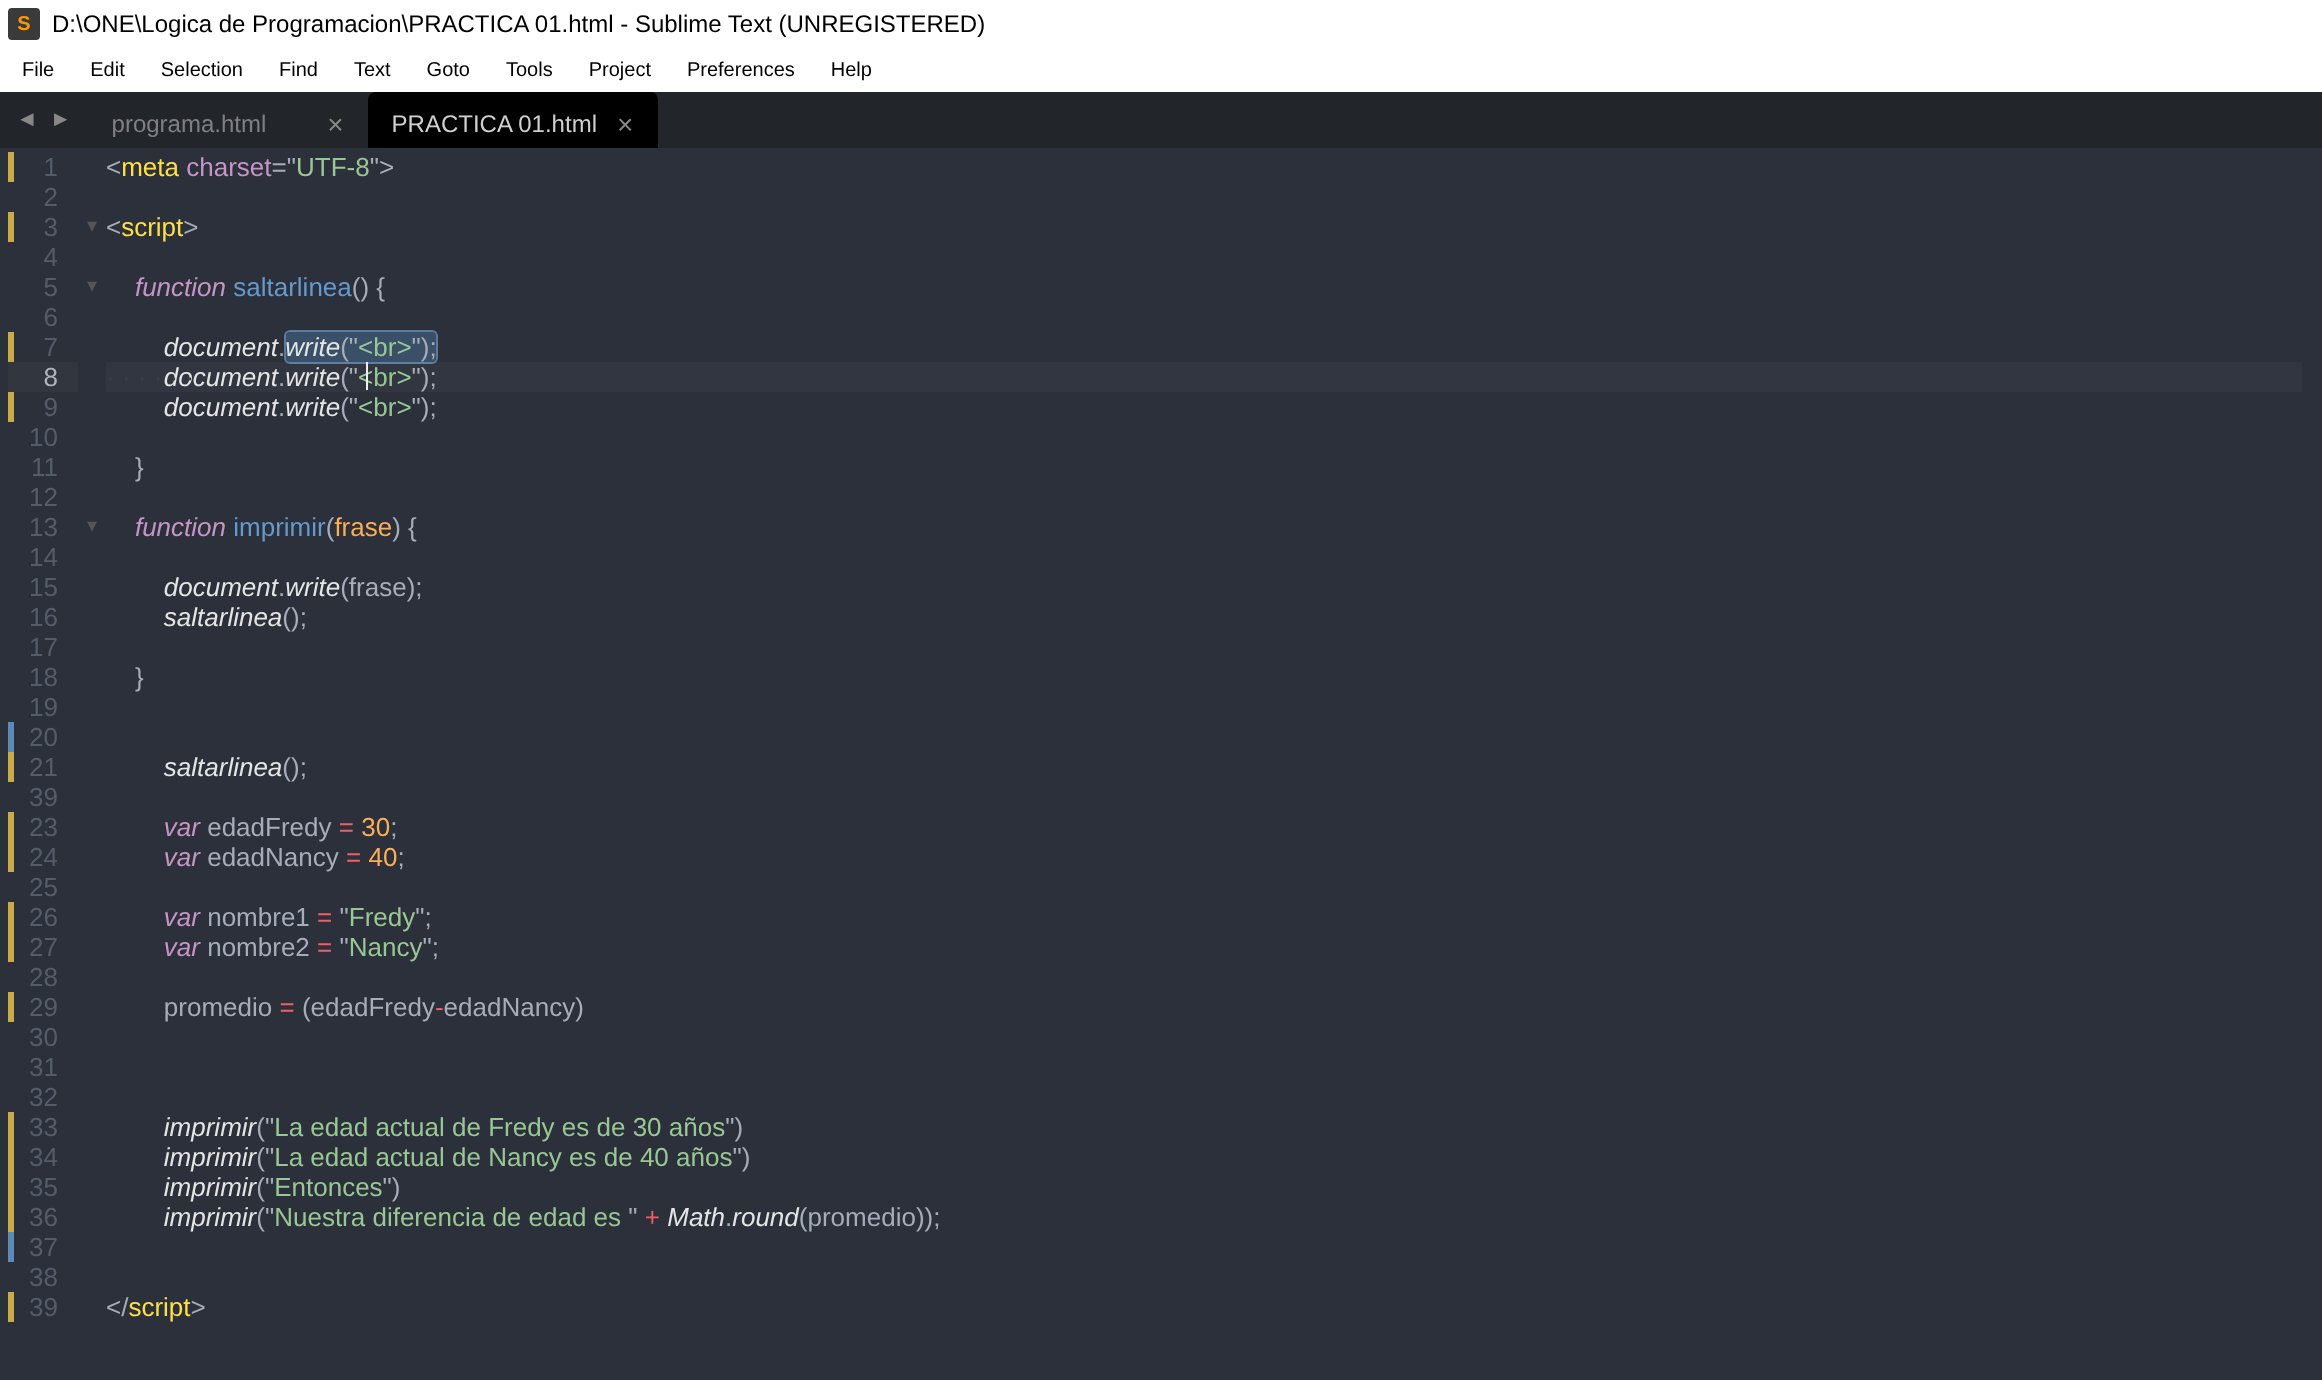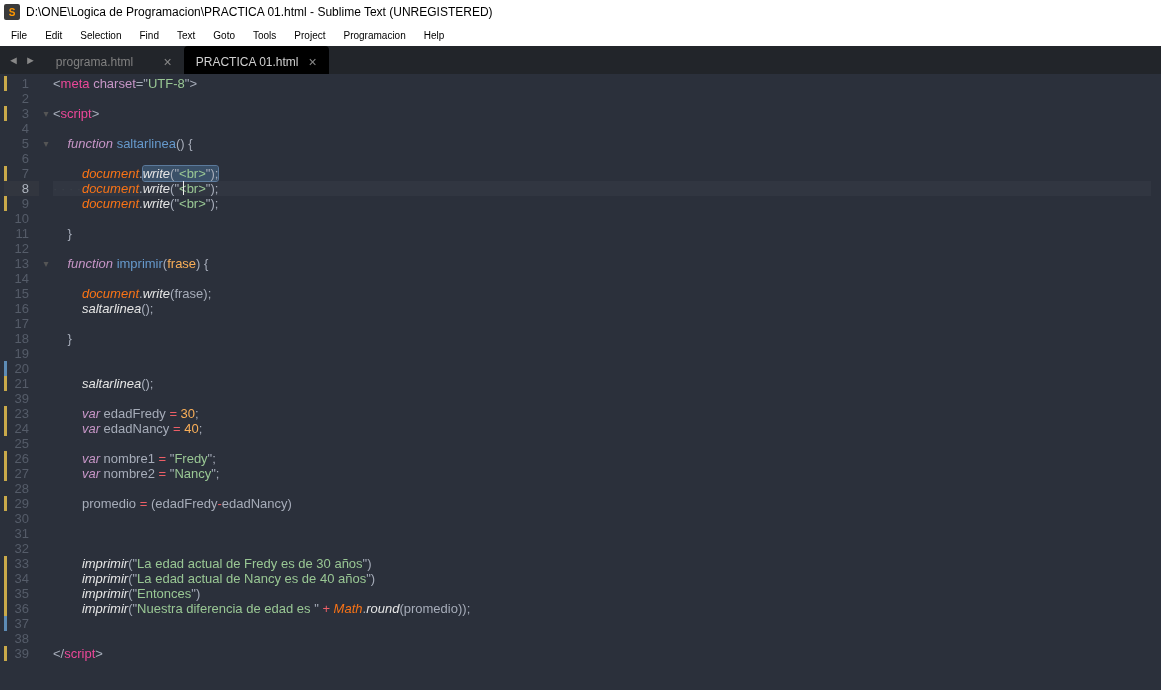--- a/index.html
+++ b/index.html
@@ -38,28 +38,28 @@
   .sel { background:#3a5068; border-radius:2px; outline:1px solid #5b7a9c; }
   .indent-guide { position:absolute; left:0; top:0; color:#3a3f48; pointer-events:none; }
   .caret { position:absolute; width:1px; height:14px; background:#eee; top:0; }
   .code .code-line .caret { left:130px; }
 
   
   .minimap { width:10px; background:#2b303b; }
 
   
   .c-punc  { color:#a6acb9; }
-  .c-tag   { color:#ec4899; }
+  .c-tag   { color:#fde047; }
   .c-attr  { color:#c695c6; }
   .c-str   { color:#99c794; }
   .c-kw    { color:#c695c6; font-style:italic; }
   .c-fn    { color:#6699cc; }
   .c-fnit  { color:#e5e5e5; font-style:italic; }
   .c-var   { color:#a6acb9; }
-  .c-obj   { color:#f97316; font-style:italic;}
+  .c-obj   { color:#e5e5e5; font-style:italic;}
   .c-prm   { color:#f9ae58; }
   .c-num   { color:#f9ae58; }
   .c-op    { color:#ec5f67; }
 </style>
 </head>
 <body>
 
 <div class="title-bar">
   <span class="title-icon">S</span>
   <span>D:\ONE\Logica de Programacion\PRACTICA 01.html - Sublime Text (UNREGISTERED)</span>
@@ -67,21 +67,21 @@
 
 <div class="menu-bar">
   <div class="menu-item">File</div>
   <div class="menu-item">Edit</div>
   <div class="menu-item">Selection</div>
   <div class="menu-item">Find</div>
   <div class="menu-item">Text</div>
   <div class="menu-item">Goto</div>
   <div class="menu-item">Tools</div>
   <div class="menu-item">Project</div>
-  <div class="menu-item">Programacion</div>
+  <div class="menu-item">Preferences</div>
   <div class="menu-item">Help</div>
 </div>
 
 <div class="tab-row">
   <div class="nav-arrows">
     <span>◄</span>
     <span>►</span>
   </div>
   <div class="tab inactive">
     <span>programa.html</span>

